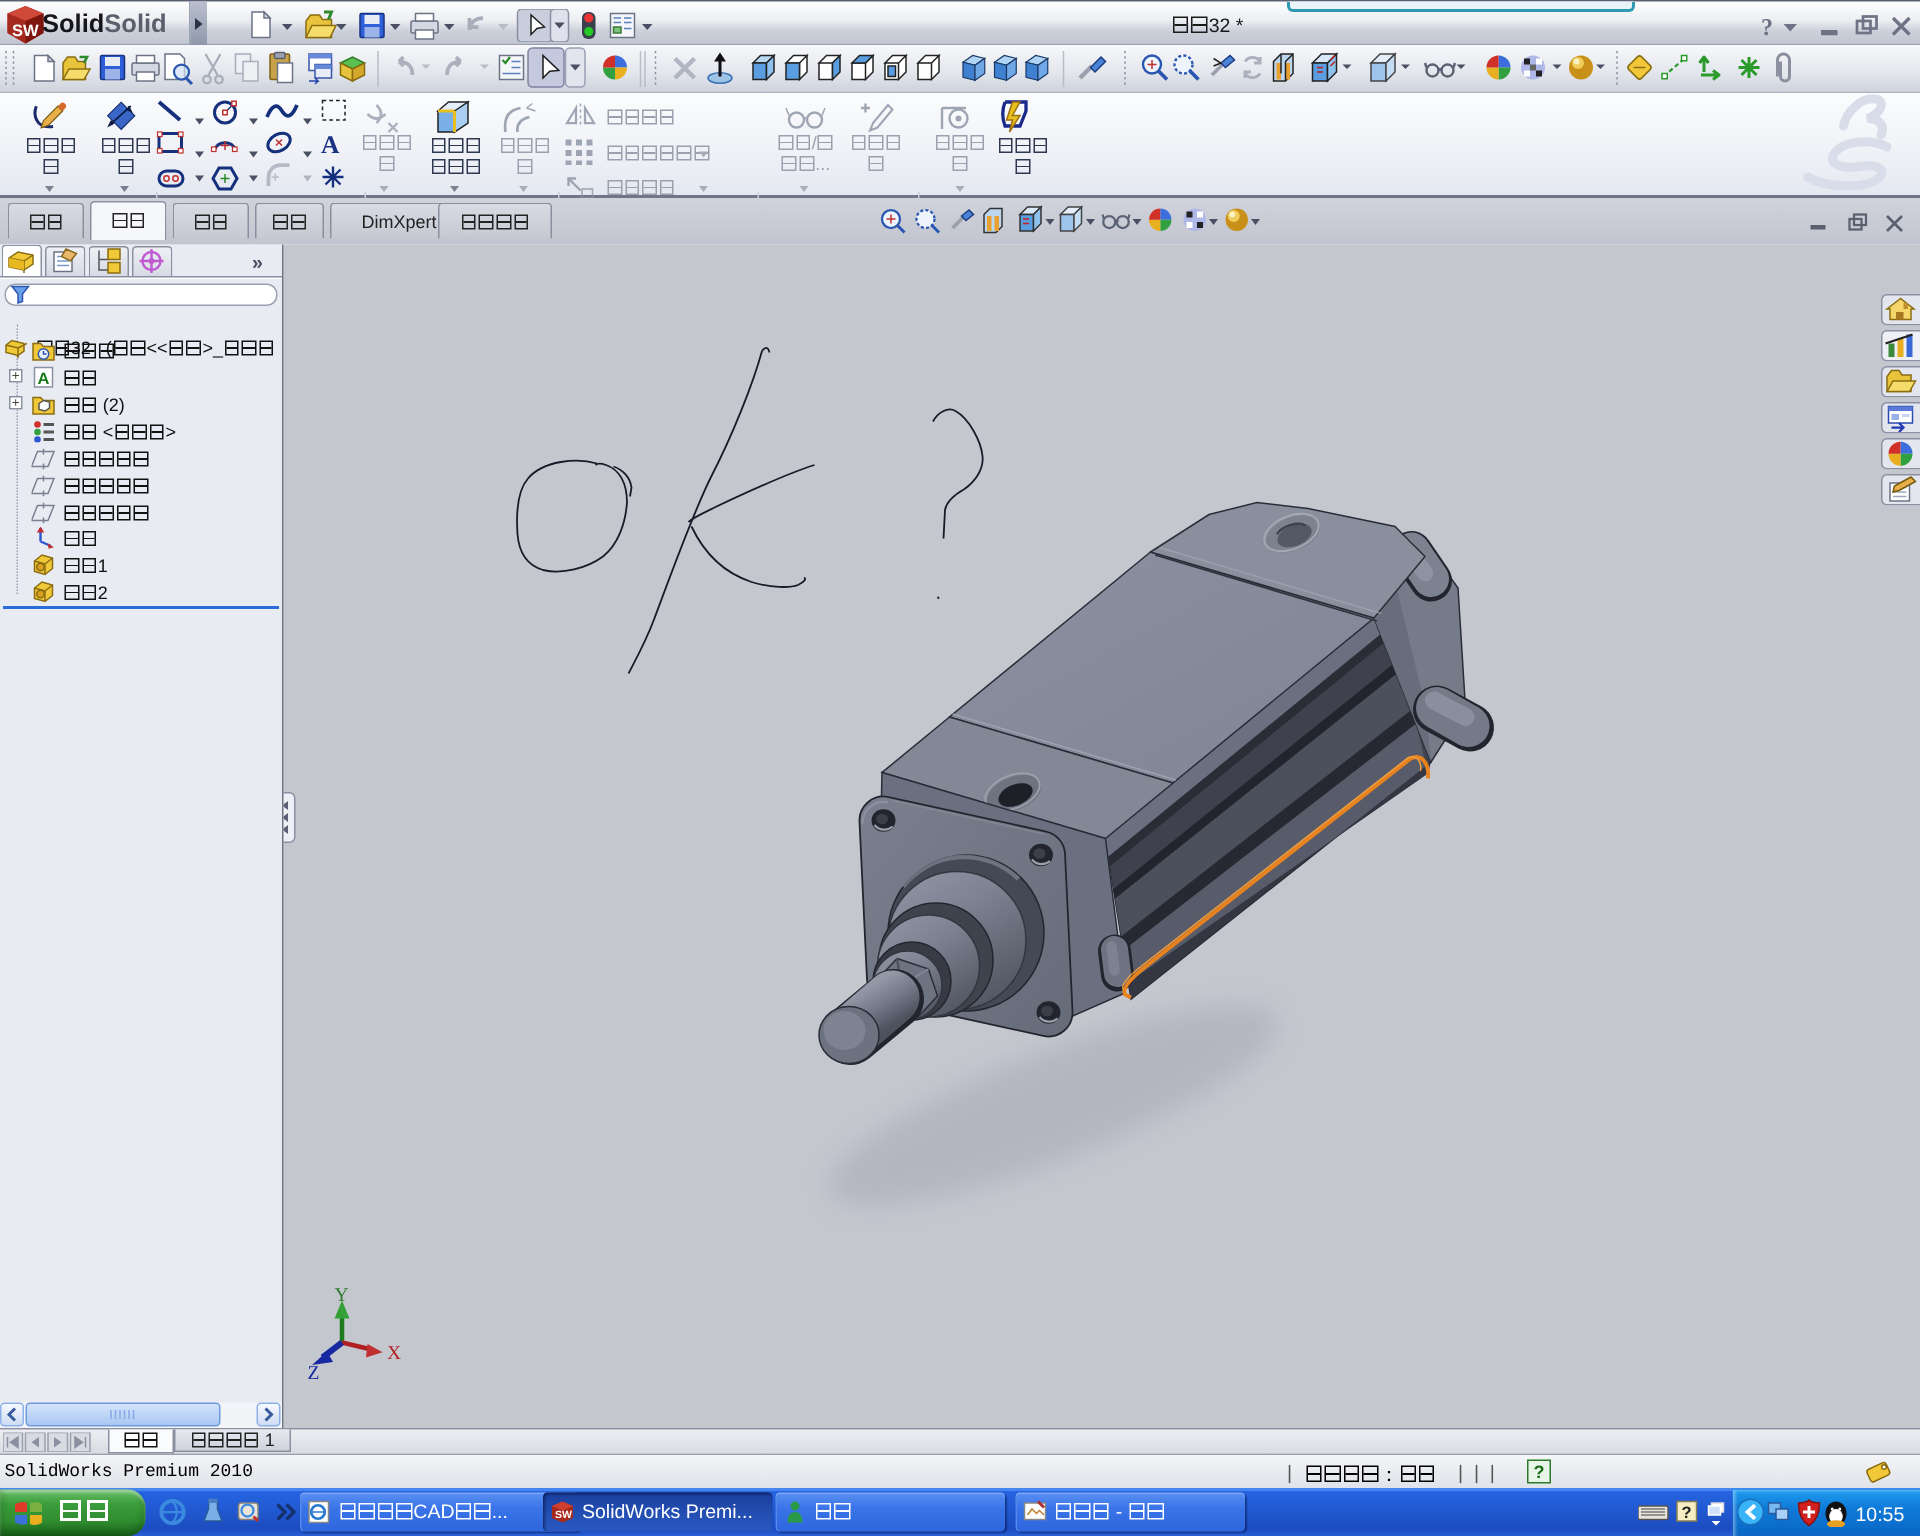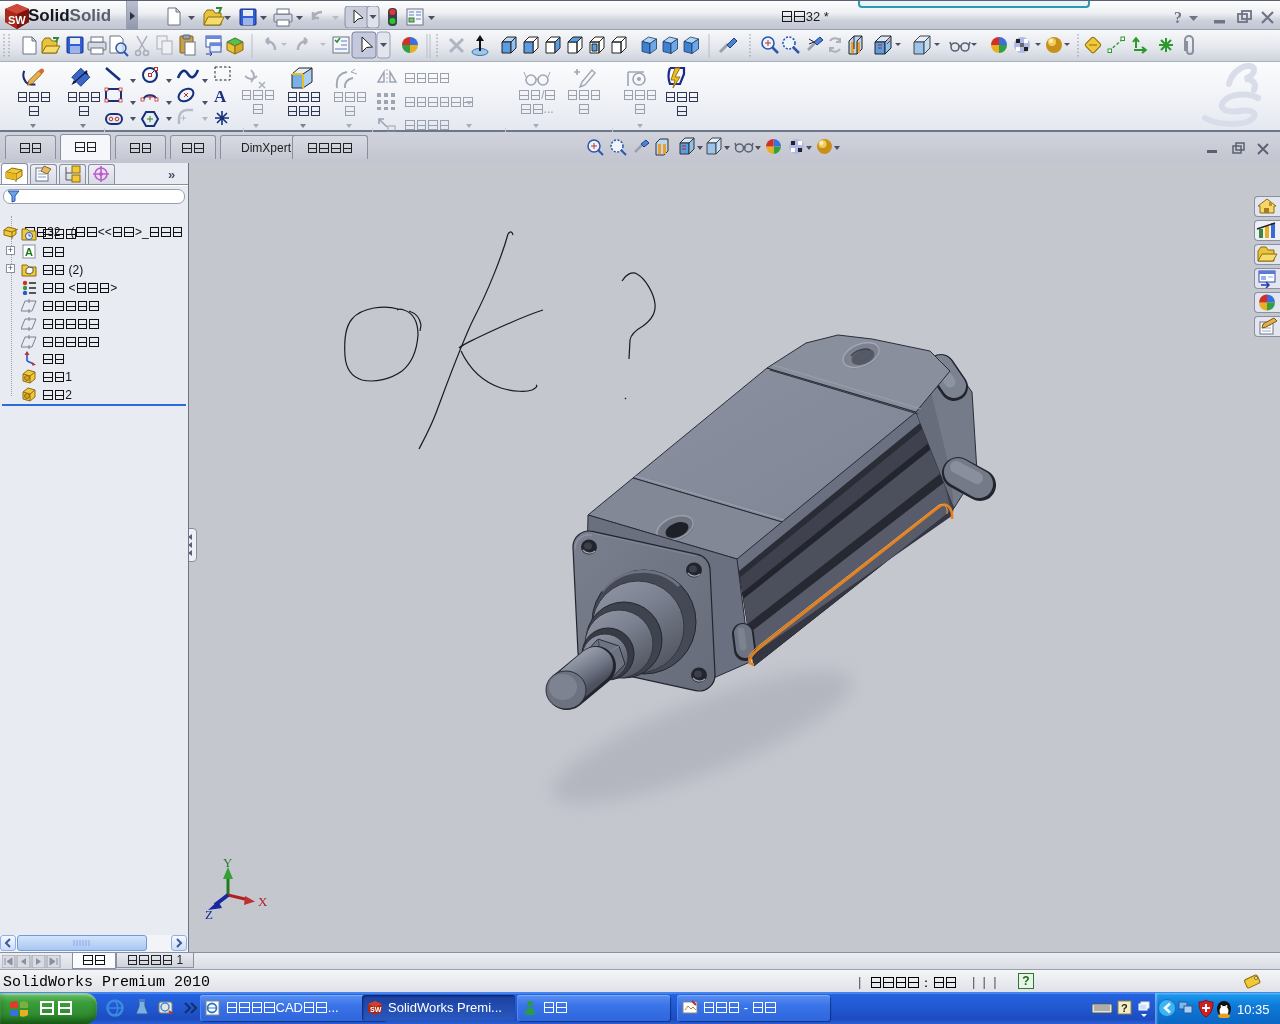--- a/index.html
+++ b/index.html
@@ -934,21 +934,21 @@
    <g transform="translate(45,0)">
           <rect x="0" y="0" width="13" height="13" fill="#d8dbe2" stroke="#9aa0ac"></rect>
           <path d="M3 3 l5 3.5 l-5 3.5 z M10 3 v7" fill="#8a90a0" stroke="#8a90a0"></path>
         </g>
   </svg>
  </div>
  <div class="ab" style="left:72px;top:0;width:44px;height:16px;background:#fafbfd;border:1px solid #8a90a0;border-top:none;font-size:12px;text-align:center;line-height:15px;color:#111"><span class="z"></span><span class="z"></span></div>
  <div class="ab" style="left:116px;top:0;width:78px;height:15px;background:linear-gradient(#e8eaf0,#cdd1da);border:1px solid #8a90a0;border-top:none;font-size:12px;text-align:center;line-height:14px;color:#222"><span class="z"></span><span class="z"></span><span class="z"></span><span class="z"></span> 1</div>
 </div>
 <div class="ab" id="sbar">
- <div class="ab" style="left:3px;top:4px;font-family:'Liberation Mono',monospace;font-size:15px">SolidWorks Premium 2010</div>
+ <div class="ab" style="left:3px;top:4px;font-family:'Liberation Mono',monospace;font-size:12px">SolidWorks Premium 2010</div>
  <div class="ab" style="left:858px;top:4px;color:#555">|</div>
  <div class="ab" style="left:870px;top:4px;font-size:13px;color:#000"><span class="z"></span><span class="z"></span><span class="z"></span><span class="z"></span>：<span class="z"></span><span class="z"></span></div>
  <div class="ab" style="left:972px;top:4px;color:#555">|&nbsp; |&nbsp; |</div>
  <div class="ab" style="left:1018px;top:3px;width:16px;height:16px;background:#e8f4e8;border:1px solid #2a7a2a;font-size:12px;font-weight:bold;color:#1a6a1a;text-align:center;line-height:15px">?</div>
  <svg class="ab" style="left:1243px;top:3px" width="20" height="17" viewBox="0 0 20 17">
       <rect x="2" y="4" width="14" height="9" rx="2" transform="rotate(-25 9 8)" fill="#f0c838" stroke="#8a6d10"></rect>
       <circle cx="13" cy="5" r="1.5" fill="#fff" stroke="#8a6d10"></circle>
     </svg>
 </div>
 <div class="ab" id="taskbar">
@@ -1040,15 +1040,15 @@
           <path d="M8 5 v8 M4 9 h8" stroke="#fff" stroke-width="2"></path>
         </g>
    <g transform="translate(58,1)">
           <ellipse cx="8" cy="9" rx="7" ry="8" fill="#111"></ellipse>
           <ellipse cx="8" cy="11" rx="4.5" ry="5" fill="#fff"></ellipse>
           <ellipse cx="8" cy="16" rx="6" ry="2.5" fill="#e8a020"></ellipse>
           <circle cx="5.5" cy="6" r="1" fill="#fff"></circle>
           <circle cx="10.5" cy="6" r="1" fill="#fff"></circle>
         </g>
   </svg>
-  <div class="ab" style="left:82px;top:9px;font-size:13px;color:#fff">10:35</div>
+  <div class="ab" style="left:82px;top:9px;font-size:13px;color:#fff">10:55</div>
  </div>
 </div>
 
 </body></html>

